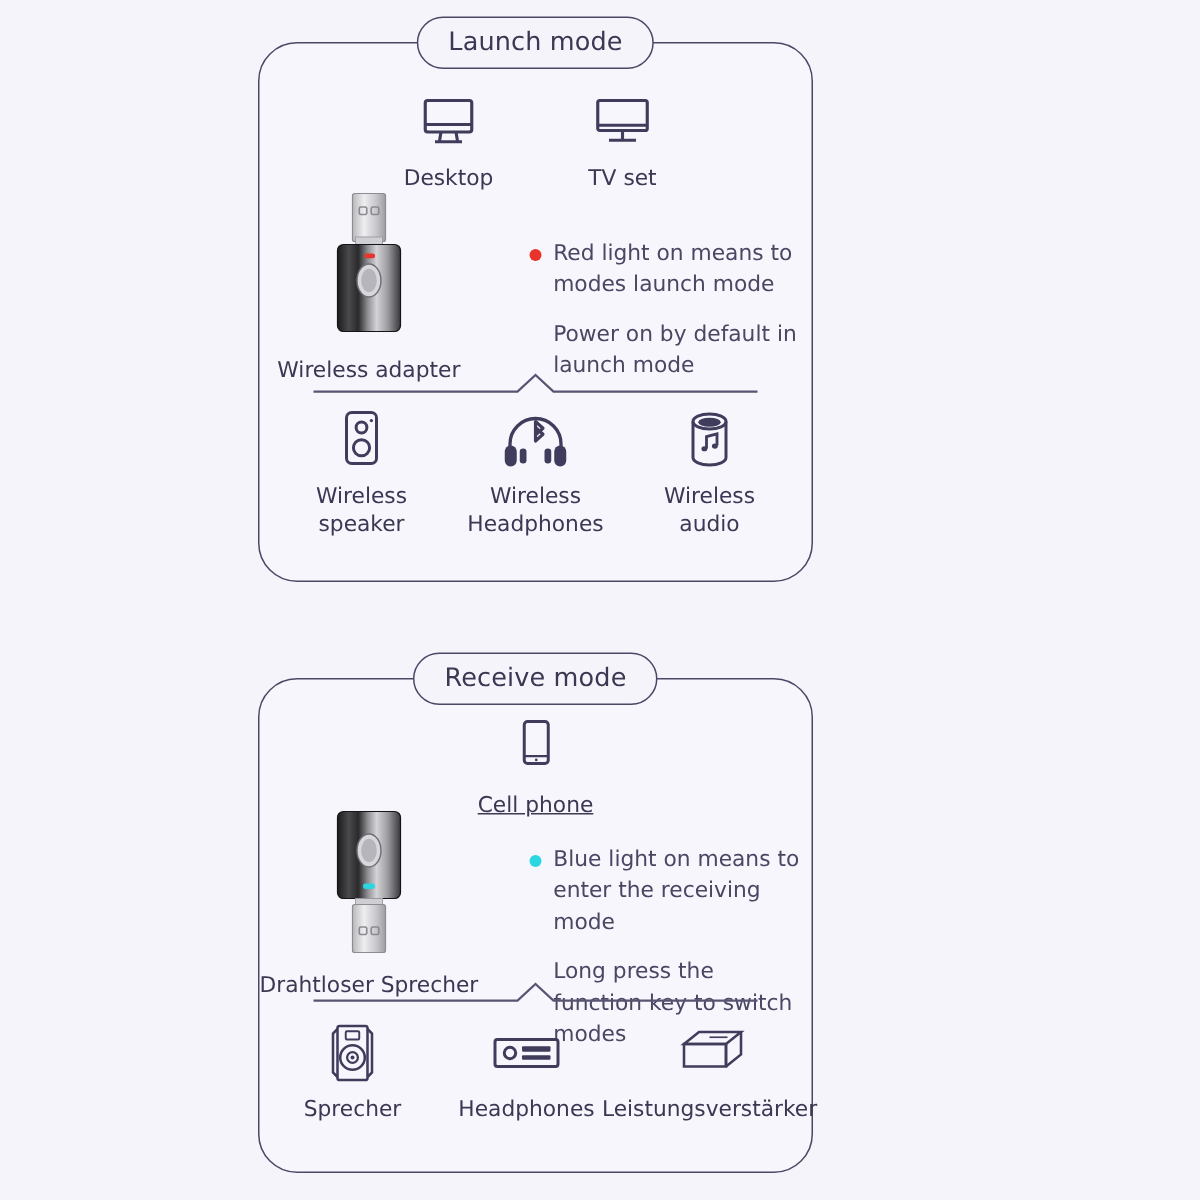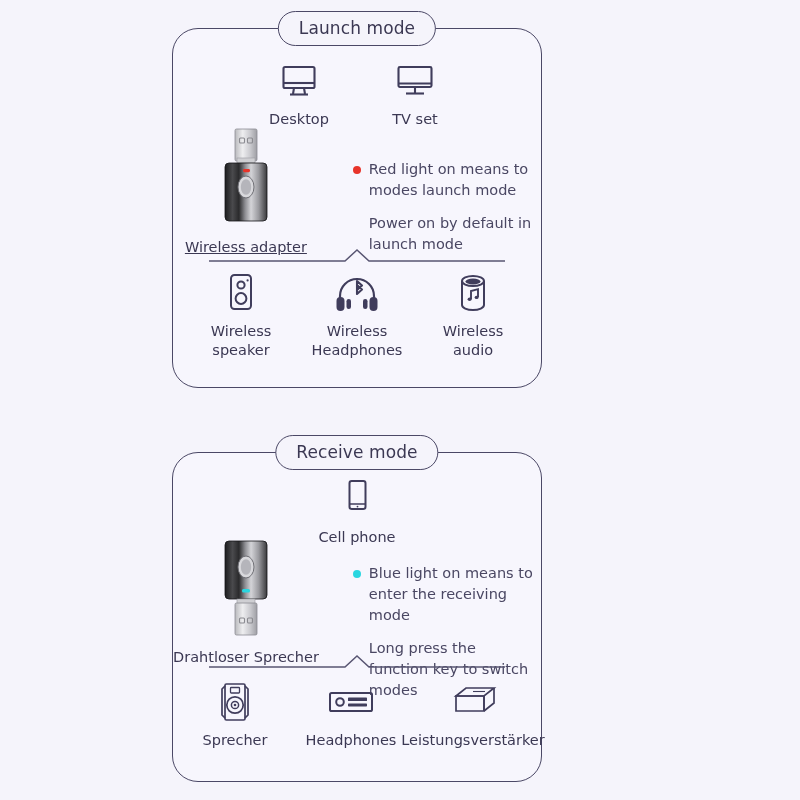--- a/index.html
+++ b/index.html
@@ -195,21 +195,21 @@
 
             <rect x="7" y="38" width="42" height="58" rx="4" fill="url(#bodyA)"></rect>
             <rect x="7" y="38" width="42" height="58" rx="4" fill="none" stroke="#141416" stroke-width="0.8"></rect>
 
             <rect x="25" y="44" width="7" height="3.2" rx="1.4" fill="#e8342a"></rect>
 
             <ellipse cx="28" cy="62" rx="8" ry="11" fill="#d8d8dc" stroke="#6f6f75" stroke-width="1"></ellipse>
             <ellipse cx="28" cy="62" rx="5.2" ry="7.8" fill="#b5b5bb"></ellipse>
           </svg>
         </div>
-        <div class="adapter-name" style="margin-top:6px;text-decoration:underline;">Wireless adapter</div>
+        <div class="adapter-name" style="margin-top:6px;">Wireless adapter</div>
       </div>
 
       <div class="notes" style="position:relative;top:34px;left:-6px;">
         <div class="note with-dot" style="--dot:#e8342a;">Red light on means to modes launch mode</div>
         <div class="note">Power on by default in launch mode</div>
       </div>
     </div>
 
     <div class="divider" style="top:218px;">
       <svg width="300" height="18" viewBox="0 0 300 18" fill="none" stroke="#585572" stroke-width="1.5">
@@ -262,21 +262,21 @@
 audio</div>
       </div>
 
     </div>
   </div>
 
   <div class="panel" id="panel-receive">
 
     <div class="panel-title">Receive mode</div>
 
-    <div class="dev-row" style="top:22px;">
+    <div class="dev-row" style="top:22px;text-decoration:underline;">
       <div class="dev">
         <div class="ico">
           <svg width="30" height="44" viewBox="0 0 30 44" fill="none" stroke="#403d5c" stroke-width="2">
             <rect x="7.5" y="4" width="16" height="28" rx="2.2"></rect>
             <line x1="7.5" y1="27" x2="23.5" y2="27" stroke-width="1.5"></line>
             <circle cx="15.5" cy="29.6" r="0.9" fill="#403d5c" stroke="none"></circle>
           </svg>
         </div>
         <div class="cap">Cell phone</div>
       </div>

